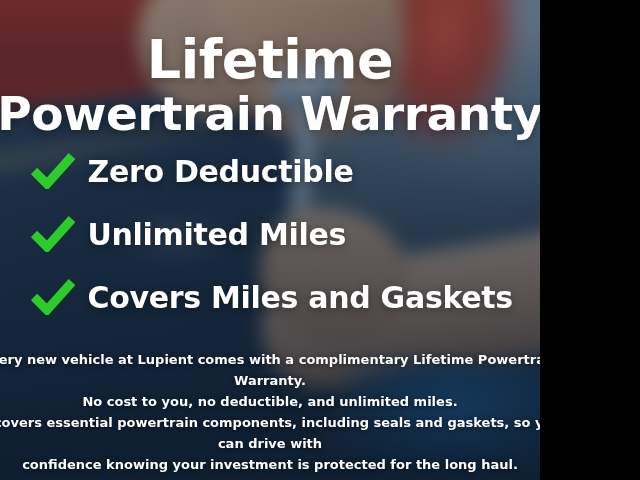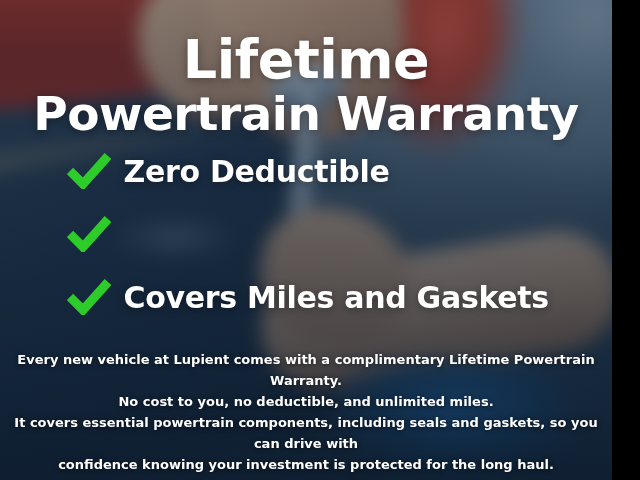--- a/index.html
+++ b/index.html
@@ -3,21 +3,21 @@
 <meta charset="utf-8">
 <style>
   html, body {
     margin: 0;
     padding: 0;
     background: #000;
   }
 
   #stage {
     position: relative;
-    width: 612px;
+    width: 540px;
     height: 480px;
     overflow: hidden;
     font-family: "DejaVu Sans", "Liberation Sans", sans-serif;
     background: #1d2a38;
   }
 
   
   .bg-layer {
     position: absolute;
     inset: -40px;
@@ -287,20 +287,21 @@
         </span>
         <span class="feature-label">Zero Deductible</span>
       </div>
 
       <div class="feature-row">
         <span class="check-icon">
           <svg width="44" height="36" viewBox="0 0 44 36" aria-hidden="true">
             <path d="M3 18 L16 31 L41 3" fill="none" stroke="#2ecc2a" stroke-width="9" stroke-linecap="butt" stroke-linejoin="miter"></path>
           </svg>
         </span>
+        <span class="feature-label">Unlimited Miles</span>
       </div>
 
       <div class="feature-row">
         <span class="check-icon">
           <svg width="44" height="36" viewBox="0 0 44 36" aria-hidden="true">
             <path d="M3 18 L16 31 L41 3" fill="none" stroke="#2ecc2a" stroke-width="9" stroke-linecap="butt" stroke-linejoin="miter"></path>
           </svg>
         </span>
         <span class="feature-label">Covers Miles and Gaskets</span>
       </div>

